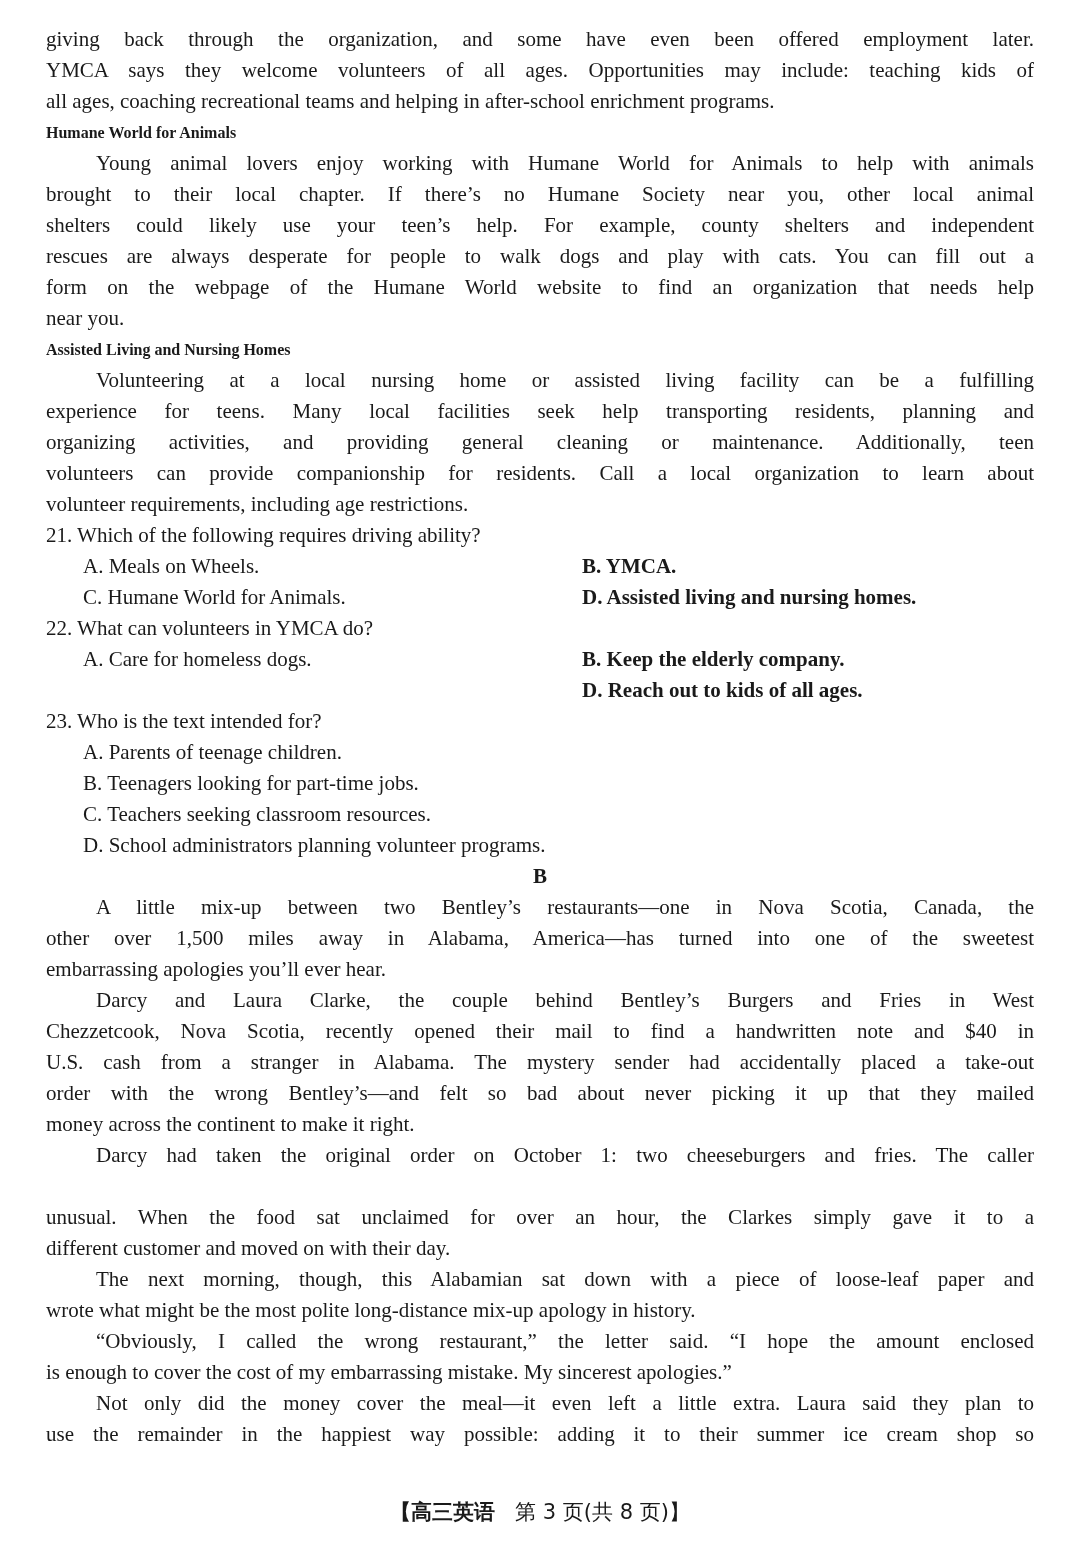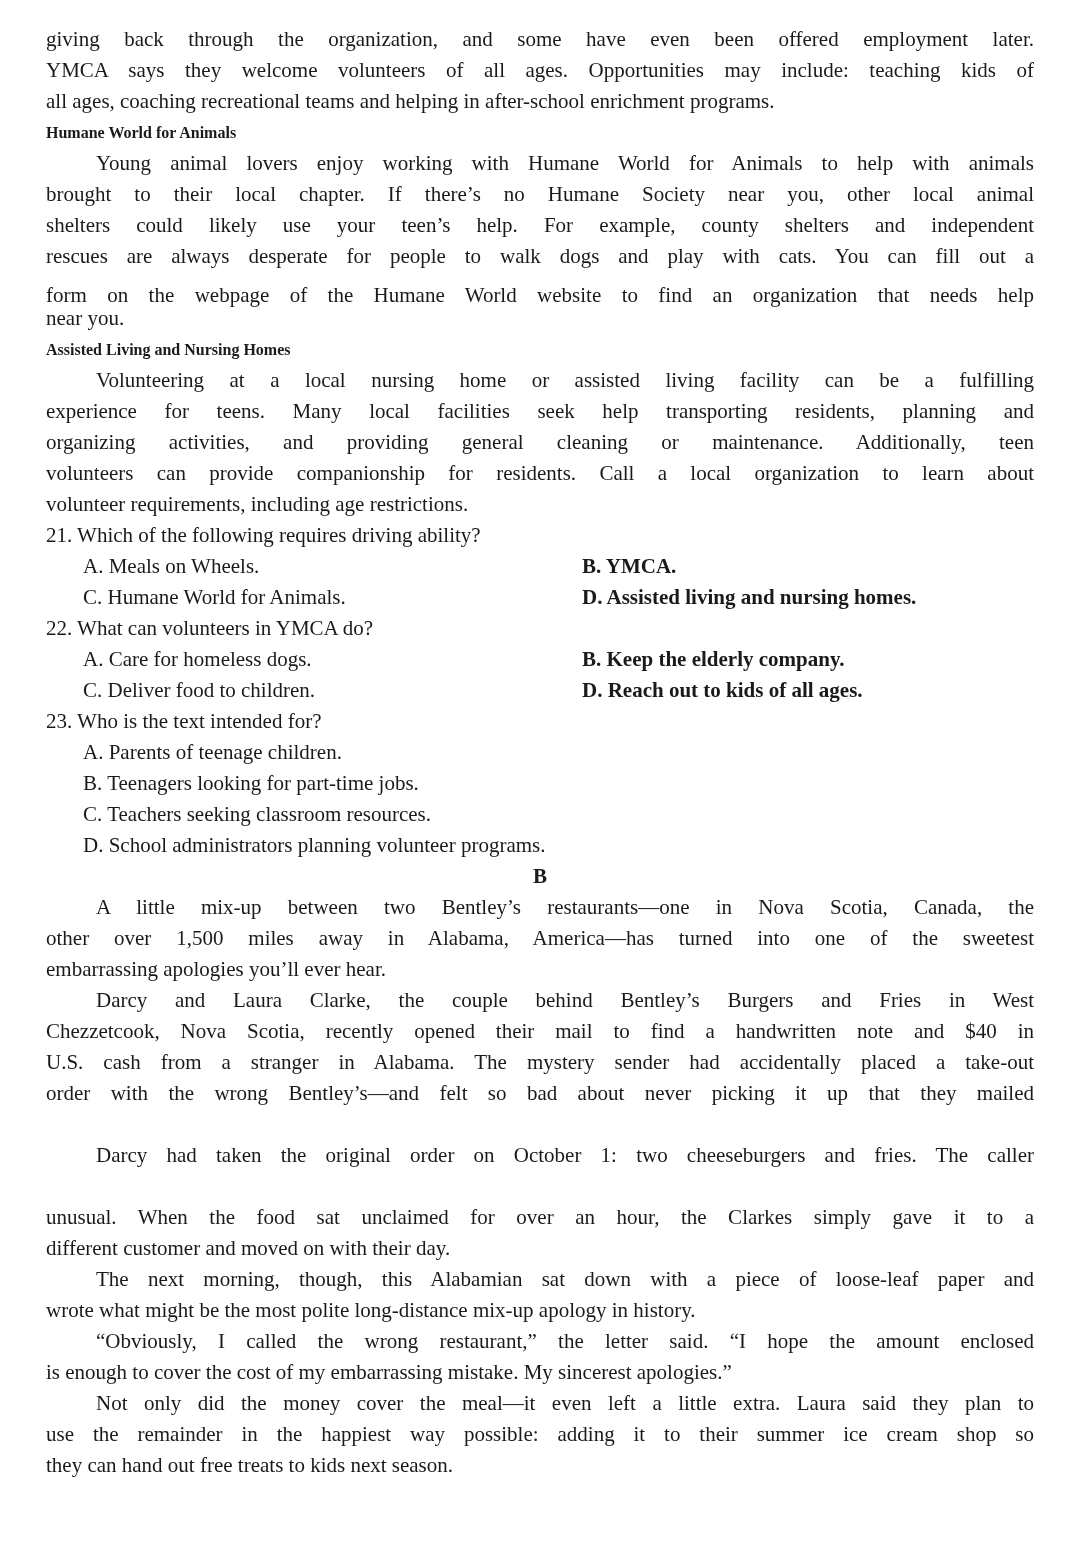--- a/index.html
+++ b/index.html
@@ -35,66 +35,68 @@
 
   <div class="ln" style="top:24px">giving back through the organization, and some have even been offered employment later.</div>
   <div class="ln" style="top:55px">YMCA says they welcome volunteers of all ages. Opportunities may include: teaching kids of</div>
   <div class="ln last" style="top:86px">all ages, coaching recreational teams and helping in after-school enrichment programs.</div>
 
   <div class="ln head" style="top:117px">Humane World for Animals</div>
   <div class="ln indent" style="top:148px">Young animal lovers enjoy working with Humane World for Animals to help with animals</div>
   <div class="ln" style="top:179px">brought to their local chapter. If there’s no Humane Society near you, other local animal</div>
   <div class="ln" style="top:210px">shelters could likely use your teen’s help. For example, county shelters and independent</div>
   <div class="ln" style="top:241px">rescues are always desperate for people to walk dogs and play with cats. You can fill out a</div>
-  <div class="ln" style="top:280px">form on the webpage of the Humane World website to find an organization that needs help</div>
+  <div class="ln" style="top:272px">form on the webpage of the Humane World website to find an organization that needs help</div>
   <div class="ln last" style="top:303px">near you.</div>
 
   <div class="ln head" style="top:334px">Assisted Living and Nursing Homes</div>
   <div class="ln indent" style="top:365px">Volunteering at a local nursing home or assisted living facility can be a fulfilling</div>
   <div class="ln" style="top:396px">experience for teens. Many local facilities seek help transporting residents, planning and</div>
   <div class="ln" style="top:427px">organizing activities, and providing general cleaning or maintenance. Additionally, teen</div>
   <div class="ln" style="top:458px">volunteers can provide companionship for residents. Call a local organization to learn about</div>
   <div class="ln last" style="top:489px">volunteer requirements, including age restrictions.</div>
 
   <div class="ln q" style="top:520px">21. Which of the following requires driving ability?</div>
   <div class="opt c1" style="top:551px">A. Meals on Wheels.</div>
   <div class="opt c2" style="top:551px">B. YMCA.</div>
   <div class="opt c1" style="top:582px">C. Humane World for Animals.</div>
   <div class="opt c2" style="top:582px">D. Assisted living and nursing homes.</div>
 
   <div class="ln q" style="top:613px">22. What can volunteers in YMCA do?</div>
   <div class="opt c1" style="top:644px">A. Care for homeless dogs.</div>
   <div class="opt c2" style="top:644px">B. Keep the elderly company.</div>
-  <div class="opt c1" style="top:675px">C. Deliver food to children.</div>
   <div class="opt c2" style="top:675px">D. Reach out to kids of all ages.</div>
 
   <div class="ln q" style="top:706px">23. Who is the text intended for?</div>
   <div class="opt c1" style="top:737px">A. Parents of teenage children.</div>
   <div class="opt c1" style="top:768px">B. Teenagers looking for part-time jobs.</div>
   <div class="opt c1" style="top:799px">C. Teachers seeking classroom resources.</div>
   <div class="opt c1" style="top:830px">D. School administrators planning volunteer programs.</div>
 
   <div class="section" style="top:861px">B</div>
 
   <div class="ln indent" style="top:892px">A little mix-up between two Bentley’s restaurants—one in Nova Scotia, Canada, the</div>
   <div class="ln" style="top:923px">other over 1,500 miles away in Alabama, America—has turned into one of the sweetest</div>
   <div class="ln last" style="top:954px">embarrassing apologies you’ll ever hear.</div>
 
   <div class="ln indent" style="top:985px">Darcy and Laura Clarke, the couple behind Bentley’s Burgers and Fries in West</div>
   <div class="ln" style="top:1016px">Chezzetcook, Nova Scotia, recently opened their mail to find a handwritten note and $40 in</div>
   <div class="ln" style="top:1047px">U.S. cash from a stranger in Alabama. The mystery sender had accidentally placed a take-out</div>
   <div class="ln" style="top:1078px">order with the wrong Bentley’s—and felt so bad about never picking it up that they mailed</div>
+  <div class="ln last" style="top:1109px">money across the continent to make it right.</div>
 
   <div class="ln indent" style="top:1140px">Darcy had taken the original order on October 1: two cheeseburgers and fries. The caller</div>
   <div class="ln" style="top:1202px">unusual. When the food sat unclaimed for over an hour, the Clarkes simply gave it to a</div>
   <div class="ln last" style="top:1233px">different customer and moved on with their day.</div>
 
   <div class="ln indent" style="top:1264px">The next morning, though, this Alabamian sat down with a piece of loose-leaf paper and</div>
   <div class="ln last" style="top:1295px">wrote what might be the most polite long-distance mix-up apology in history.</div>
 
   <div class="ln indent" style="top:1326px">“Obviously, I called the wrong restaurant,” the letter said. “I hope the amount enclosed</div>
   <div class="ln last" style="top:1357px">is enough to cover the cost of my embarrassing mistake. My sincerest apologies.”</div>
 
   <div class="ln indent" style="top:1388px">Not only did the money cover the meal—it even left a little extra. Laura said they plan to</div>
   <div class="ln" style="top:1419px">use the remainder in the happiest way possible: adding it to their summer ice cream shop so</div>
-  <div class="ln last" style="top:1450px">they can hand out free treats to kids next season.</div>
 
+  <div class="footer">
+    <span class="b">【高三英语</span>&nbsp;&nbsp;&nbsp;<span>第 3 页(共 8 页)】</span>
+  </div>
 </div>
 
 </body></html>

